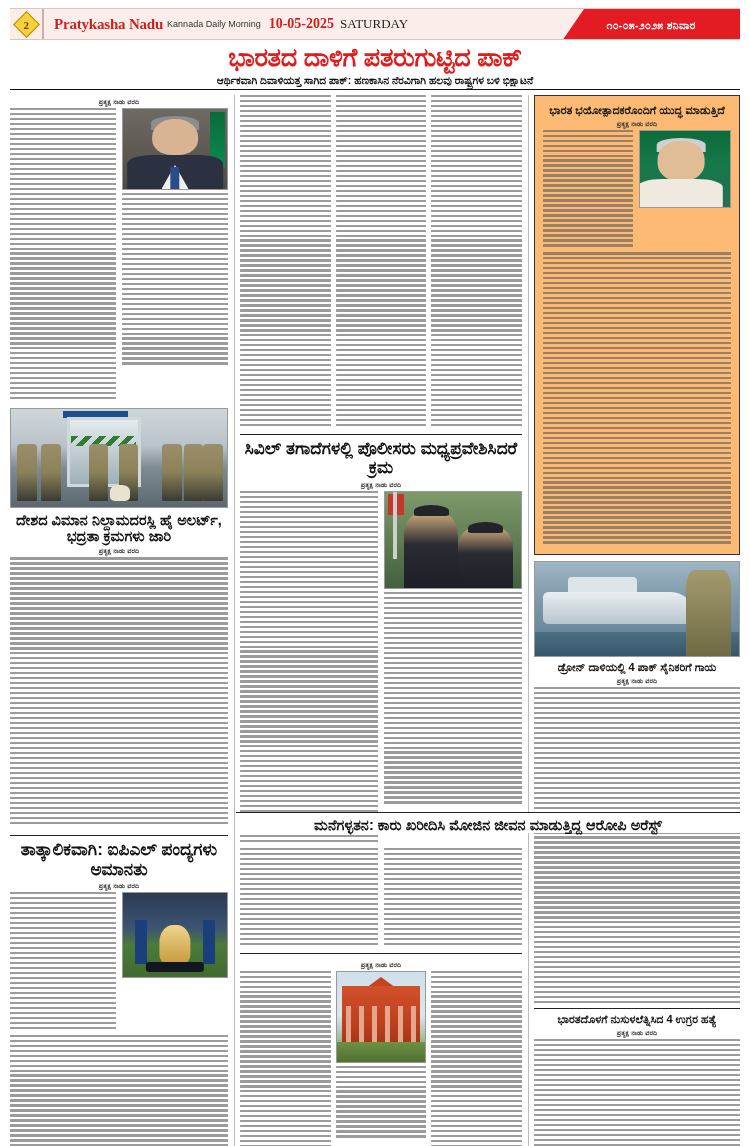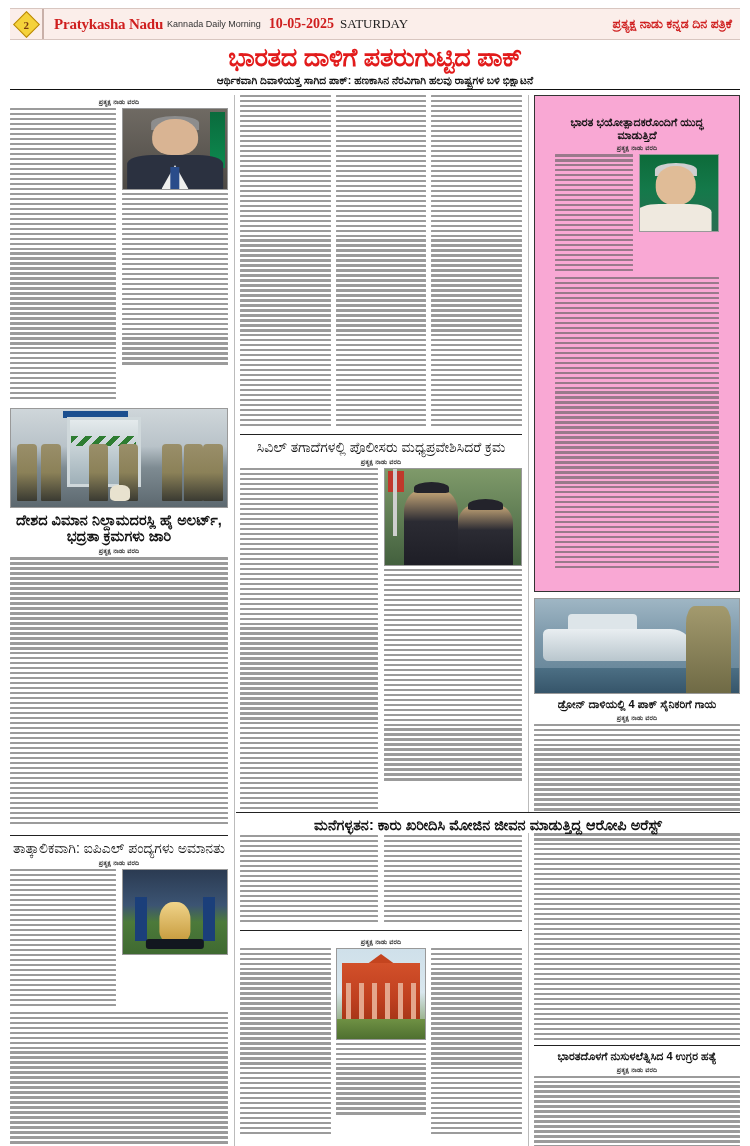--- a/index.html
+++ b/index.html
@@ -58,21 +58,21 @@
   
   .lead-head {
     font-size:25.5px; font-weight:bold; color:#e21b1b; text-align:center;
     line-height:1.05; letter-spacing:-0.3px; margin:2px 0 3px 0;
   }
   .lead-sub {
     font-size:10.6px; font-weight:bold; color:#111; text-align:center;
     line-height:1.15; border-bottom:1.6px solid #111; padding-bottom:3px; margin-bottom:4px;
   }
   .head-xl { font-size:14.5px; font-weight:bold; text-align:center; line-height:1.12; color:#111; }
-  .head-lg { font-size:14px; font-weight:normal; text-align:center; line-height:1.15; color:#111; }
+  .head-lg { font-size:17px; font-weight:bold; text-align:center; line-height:1.15; color:#111; }
   .head-md { font-size:11px; font-weight:bold; text-align:center; line-height:1.15; color:#111; }
   .byline {
     font-size:6.3px; font-weight:bold; text-align:center; color:#333;
     margin:3px 0 2px 0; letter-spacing:0.2px;
   }
   .rule-top { border-top:1.4px solid #222; }
 
   
   .txt { font-size:0; line-height:0; }
   .txt i {
@@ -242,20 +242,21 @@
     <div class="page-badge">
       <div class="diamond">
         <span>2</span>
       </div>
     </div>
     <div class="mast-title">Pratykasha Nadu</div>
     <div class="mast-sub">Kannada Daily Morning</div>
     <div class="mast-date">10-05-2025</div>
     <div class="mast-day">SATURDAY</div>
     <div class="mast-kan">ಪ್ರತ್ಯಕ್ಷ ನಾಡು ಕನ್ನಡ ದಿನ ಪತ್ರಿಕೆ</div>
+    <div class="red-flag">೧೦-೦೫-೨೦೨೫ ಶನಿವಾರ</div>
   </div>
 
   <div style="margin-top:4px;">
     <div class="lead-head">ಭಾರತದ ದಾಳಿಗೆ ಪತರುಗುಟ್ಟಿದ ಪಾಕ್</div>
     <div class="lead-sub">ಆರ್ಥಿಕವಾಗಿ ದಿವಾಳಿಯತ್ತ ಸಾಗಿದ ಪಾಕ್: ಹಣಕಾಸಿನ ನೆರವಿಗಾಗಿ ಹಲವು ರಾಷ್ಟ್ರಗಳ ಬಳಿ ಭಿಕ್ಷಾಟನೆ</div>
   </div>
 
   <div class="body-grid">
 
     <div class="col-left">
@@ -1030,21 +1031,21 @@
             <i></i>
               <i></i>
           </div>
         </div>
       </div>
 
     </div>
 
     <div class="col-right vsep">
 
-      <div style="border:1.1px solid #333; padding:20px; background:#f9a8d4;">
+      <div style="border:1.1px solid #333; padding:8px; background:#fdba74;">
         <div class="head-md">ಭಾರತ ಭಯೋತ್ಪಾದಕರೊಂದಿಗೆ ಯುದ್ಧ ಮಾಡುತ್ತಿದೆ</div>
         <div class="byline">ಪ್ರತ್ಯಕ್ಷ ನಾಡು ವರದಿ</div>
         <div class="cols2">
           <div class="txt dense">
             <i></i>
               <i></i>
               <i></i>
               <i></i>
               <i></i>
               <i></i>

